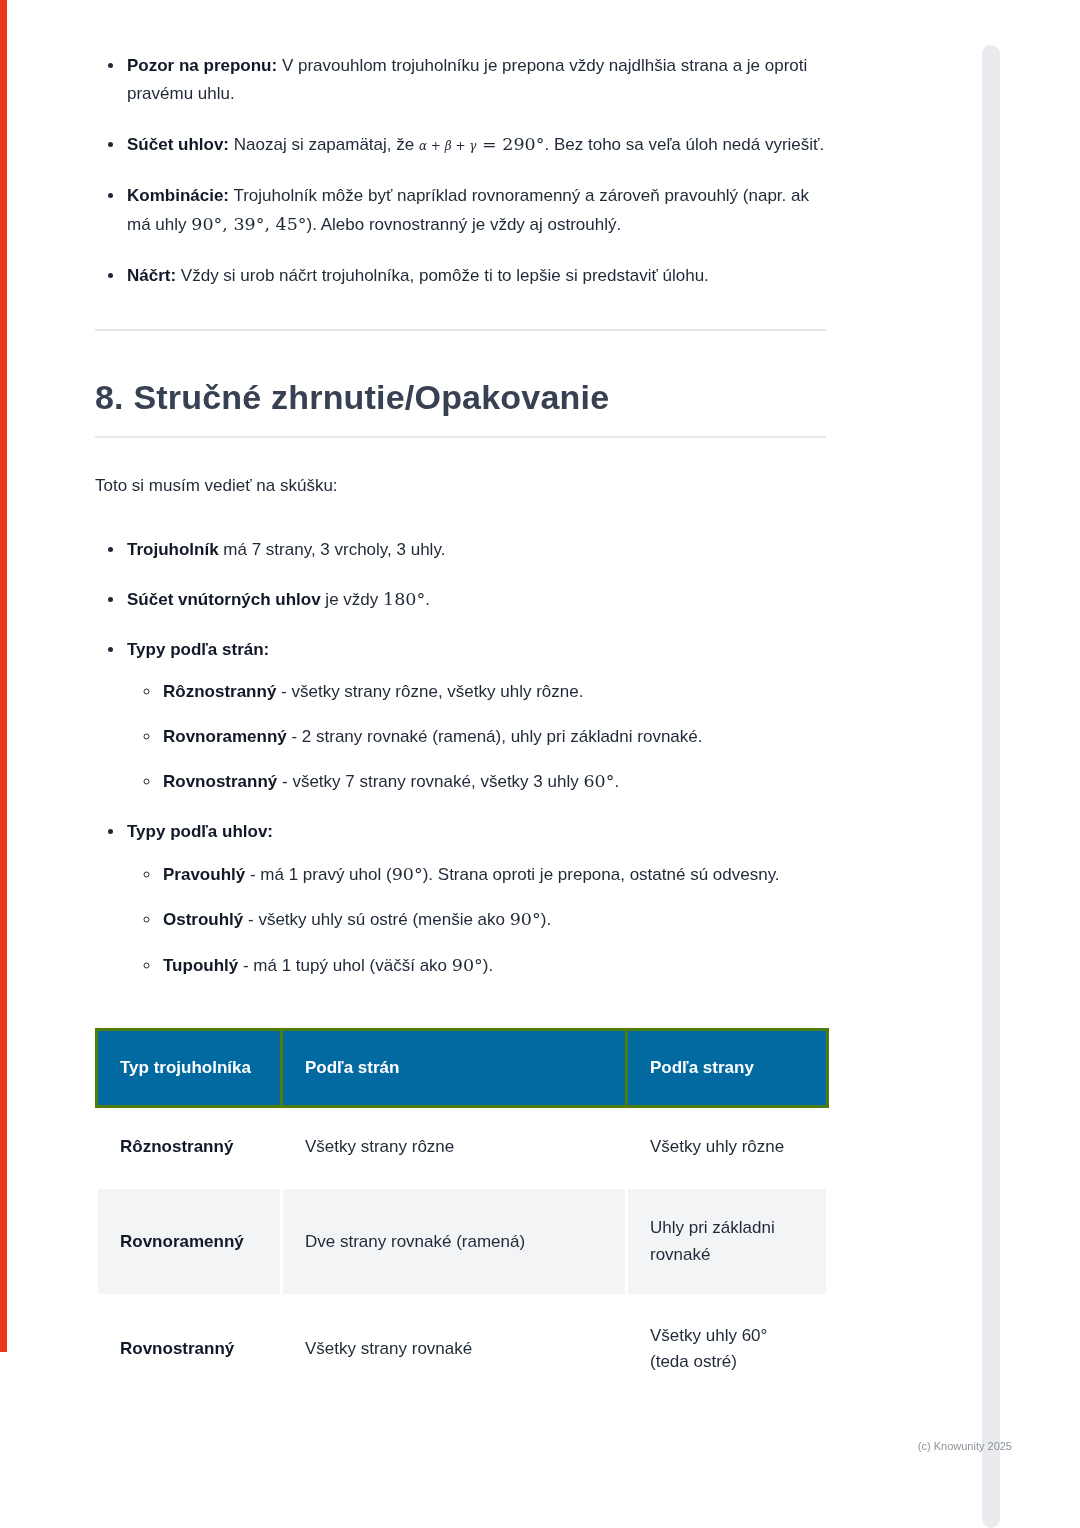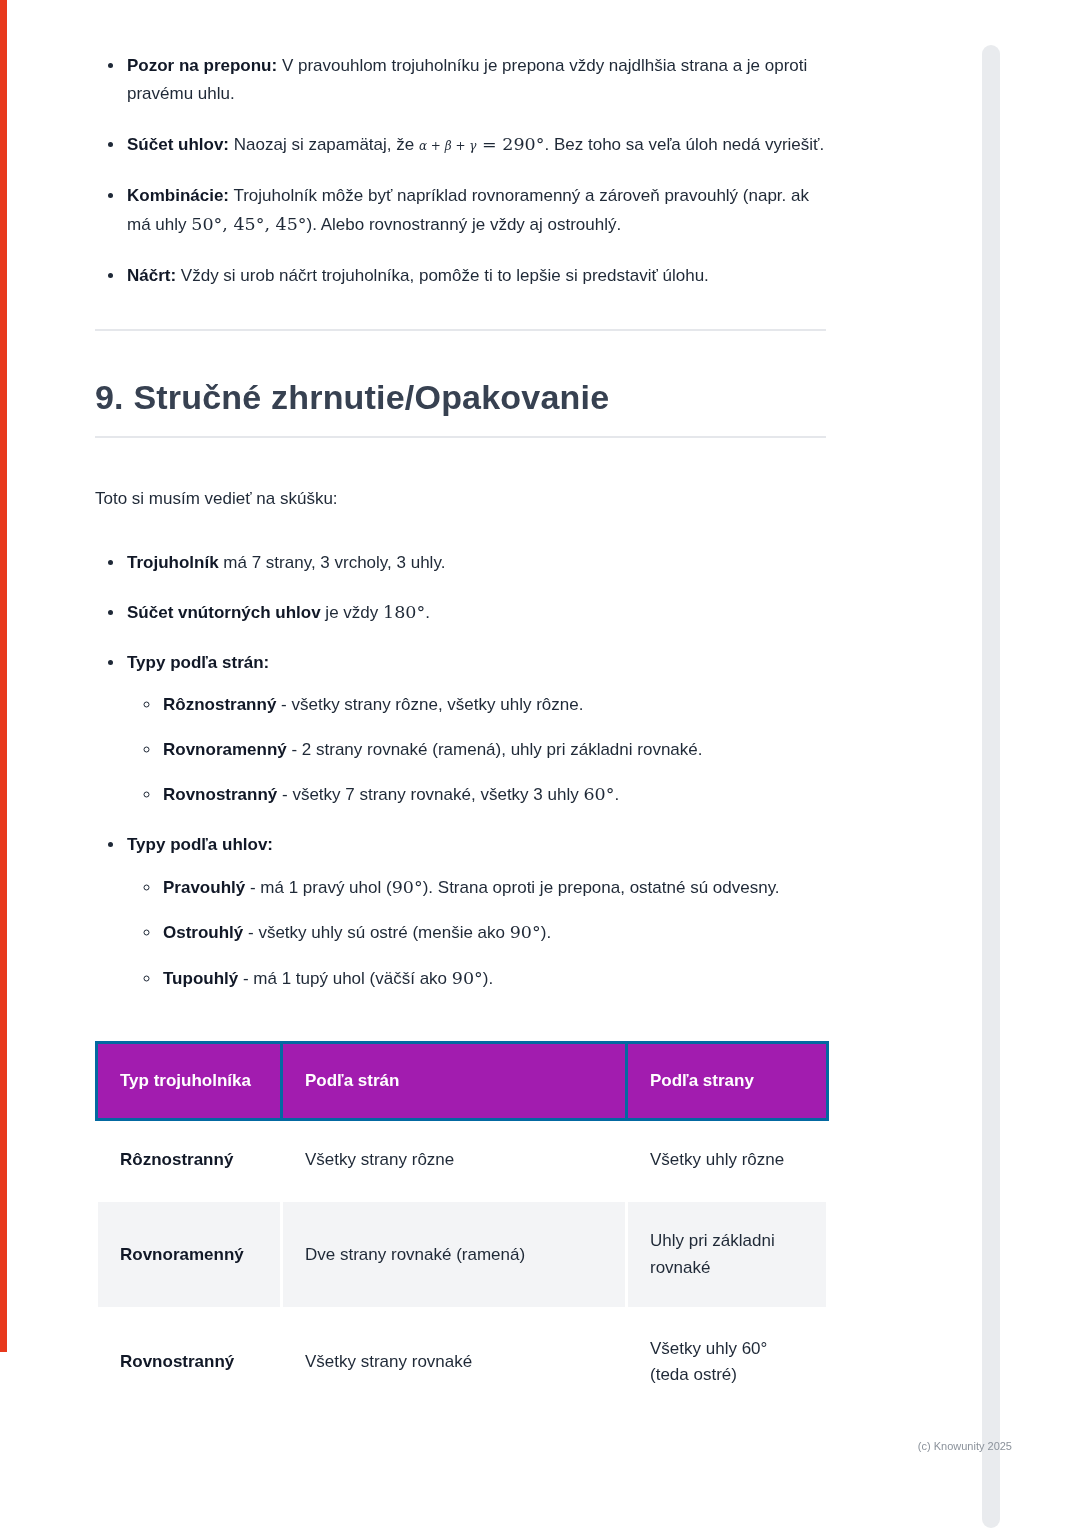--- a/index.html
+++ b/index.html
@@ -23,34 +23,34 @@
   }
   .b { font-weight: 700; color: #111827; }
   ul.toplist { list-style: disc; margin: 52px 0 0 0; padding: 0 0 0 30px; }
   ul.toplist > li { margin: 0 0 23px 0; padding-left: 2px; }
   .divider { border: 0; border-top: 2px solid #e5e7eb; margin: 40px 0 0 0; }
   h2.heading {
     font-size: 34px; font-weight: 700; color: #374151;
     margin: 46px 0 0 0; letter-spacing: 0.2px; line-height: 1.2;
   }
   .heading-rule { border: 0; border-top: 2px solid #e5e7eb; margin: 18px 0 0 0; }
-  .intro { margin: 47px 0 0 0; }
+  .intro { margin: 34px 0 0 0; }
   ul.sumlist { list-style: disc; margin: 36px 0 0 0; padding: 0 0 0 30px; }
   ul.sumlist > li { margin: 0 0 22px 0; padding-left: 2px; }
   ul.sumlist ul { list-style: circle; margin: 14px 0 0 0; padding: 0 0 0 34px; }
   ul.sumlist ul > li { margin: 0 0 17px 0; padding-left: 2px; }
   .math { font-family: "DejaVu Serif", serif; font-size: 17.5px; }
   .math-it { font-family: "DejaVu Serif", serif; font-size: 12px; font-style: italic; }
   table.tbl {
     width: 731px; border-collapse: collapse; table-layout: fixed;
     margin-top: 48px;
   }
   .tbl th {
-    background: #a21caf; color: #ffffff; font-weight: 700; text-align: left;
-    padding: 24px 22px; border: 3px solid #0369a1;
+    background: #0369a1; color: #ffffff; font-weight: 700; text-align: left;
+    padding: 24px 22px; border: 3px solid #4d7c0f;
     vertical-align: middle; font-size: 17px; line-height: 1.55;
   }
   .tbl td {
     padding: 26px 22px; border: 3px solid #ffffff;
     vertical-align: middle; font-size: 17px; line-height: 1.55;
     background: #ffffff;
   }
   .tbl td.b { font-weight: 700; color: #111827; }
   .tbl tbody tr:nth-child(even) td { background: #f3f4f6; }
   .scroll-track {
@@ -69,27 +69,27 @@
 <body>
 
 <div class="page">
   <div class="left-accent"></div>
 
   <div class="content">
 
     <ul class="toplist">
       <li><span class="b">Pozor na preponu:</span><span> V pravouhlom trojuholníku je prepona vždy najdlhšia strana a je oproti pravému uhlu.</span></li>
       <li><span class="b">Súčet uhlov:</span><span> Naozaj si zapamätaj, že </span><span class="math-it">α + β + γ</span><span class="math"> = 290°</span><span>. Bez toho sa veľa úloh nedá vyriešiť.</span></li>
-      <li><span class="b">Kombinácie:</span><span> Trojuholník môže byť napríklad rovnoramenný a zároveň pravouhlý (napr. ak má uhly </span><span class="math">50°, 45°, 45°</span><span>). Alebo rovnostranný je vždy aj ostrouhlý.</span></li>
+      <li><span class="b">Kombinácie:</span><span> Trojuholník môže byť napríklad rovnoramenný a zároveň pravouhlý (napr. ak má uhly </span><span class="math">90°, 39°, 45°</span><span>). Alebo rovnostranný je vždy aj ostrouhlý.</span></li>
       <li><span class="b">Náčrt:</span><span> Vždy si urob náčrt trojuholníka, pomôže ti to lepšie si predstaviť úlohu.</span></li>
     </ul>
 
     <hr class="divider">
 
-    <h2 class="heading">9. Stručné zhrnutie/Opakovanie</h2>
+    <h2 class="heading">8. Stručné zhrnutie/Opakovanie</h2>
     <hr class="heading-rule">
 
     <p class="intro">Toto si musím vedieť na skúšku:</p>
 
     <ul class="sumlist">
       <li><span class="b">Trojuholník</span><span> má 7 strany, 3 vrcholy, 3 uhly.</span></li>
       <li><span class="b">Súčet vnútorných uhlov</span><span> je vždy </span><span class="math">180°</span><span>.</span></li>
       <li>
         <span class="b">Typy podľa strán:</span>
         <ul>

